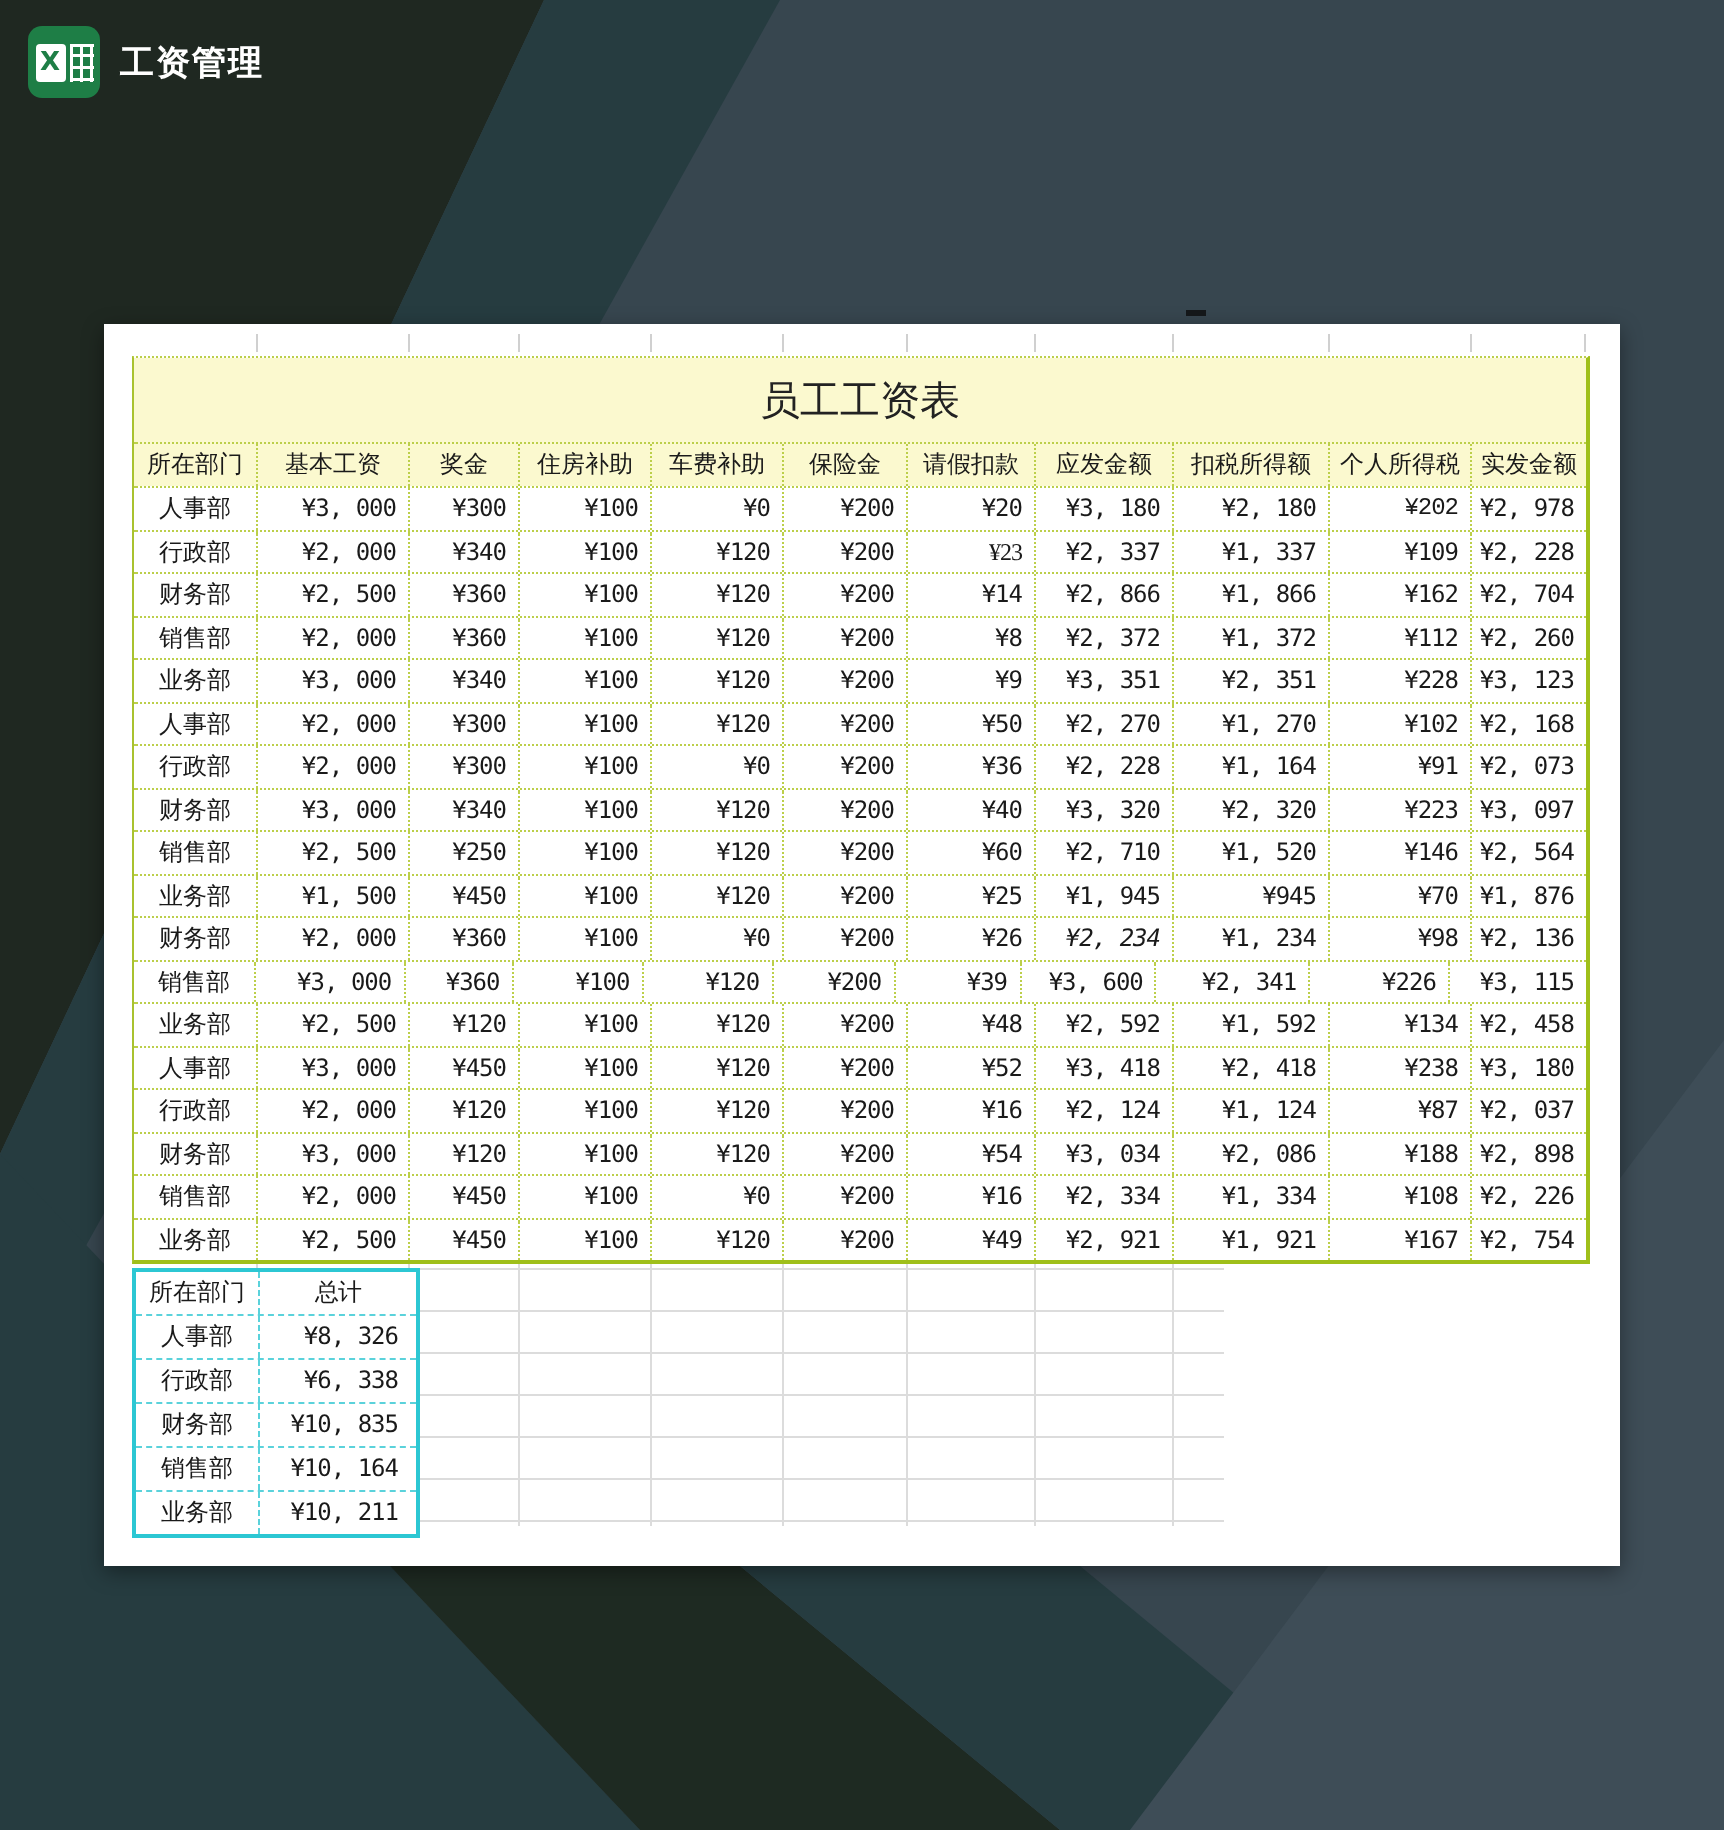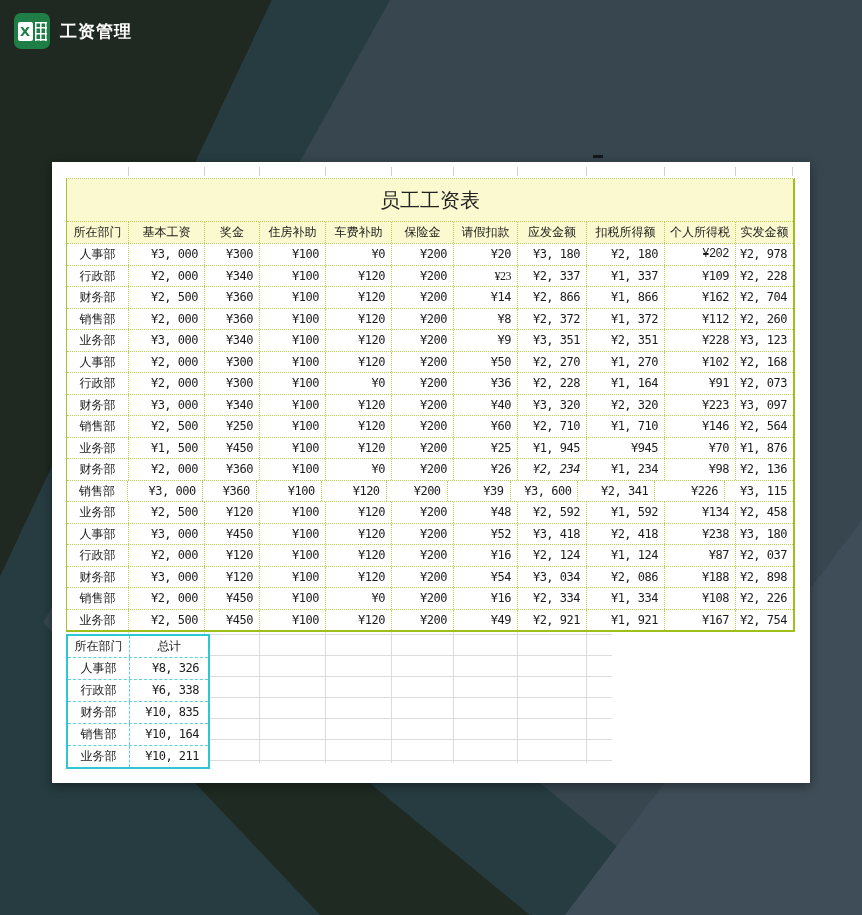--- a/index.html
+++ b/index.html
@@ -234,21 +234,21 @@
         </div>
         <div class="trow sep">
           <div class="tcell dept" style="width: 62px;">销售部</div>
           <div class="tcell num" style="width: 76px;">¥2, 500</div>
           <div class="tcell num" style="width: 55px;">¥250</div>
           <div class="tcell num" style="width: 66px;">¥100</div>
           <div class="tcell num" style="width: 66px;">¥120</div>
           <div class="tcell num" style="width: 62px;">¥200</div>
           <div class="tcell num" style="width: 64px;">¥60</div>
           <div class="tcell num" style="width: 69px;">¥2, 710</div>
-          <div class="tcell num" style="width: 78px;">¥1, 710</div>
+          <div class="tcell num" style="width: 78px;">¥1, 520</div>
           <div class="tcell num" style="width: 71px;">¥146</div>
           <div class="tcell num" style="width: 57px;">¥2, 564</div>
         </div>
         <div class="trow sep">
           <div class="tcell dept" style="width: 62px;">业务部</div>
           <div class="tcell num" style="width: 76px;">¥1, 500</div>
           <div class="tcell num" style="width: 55px;">¥450</div>
           <div class="tcell num" style="width: 66px;">¥100</div>
           <div class="tcell num" style="width: 66px;">¥120</div>
           <div class="tcell num" style="width: 62px;">¥200</div>

